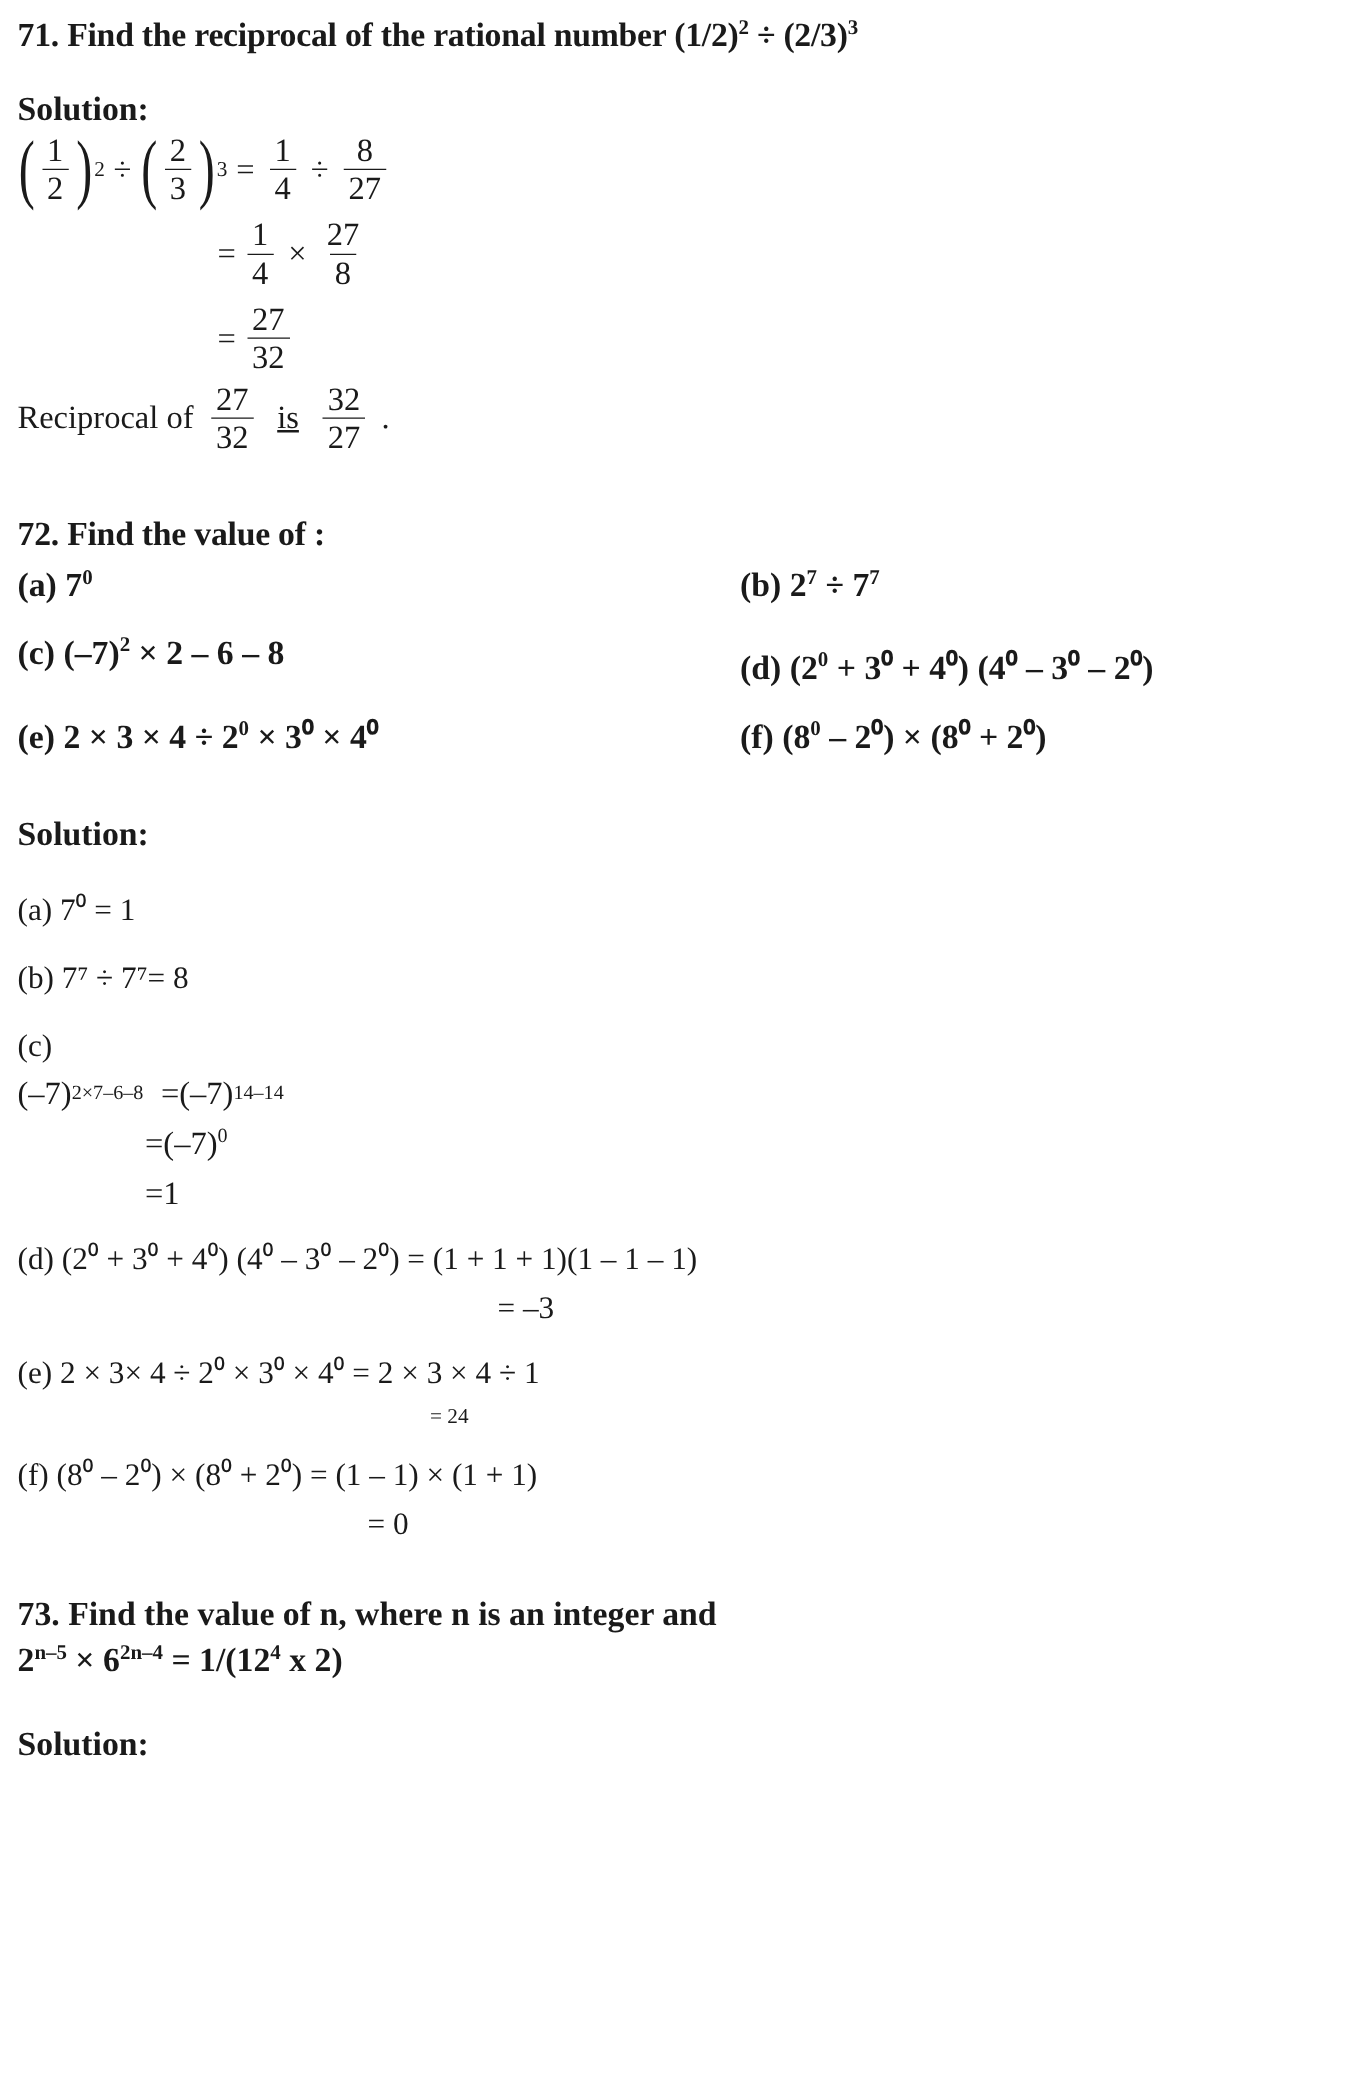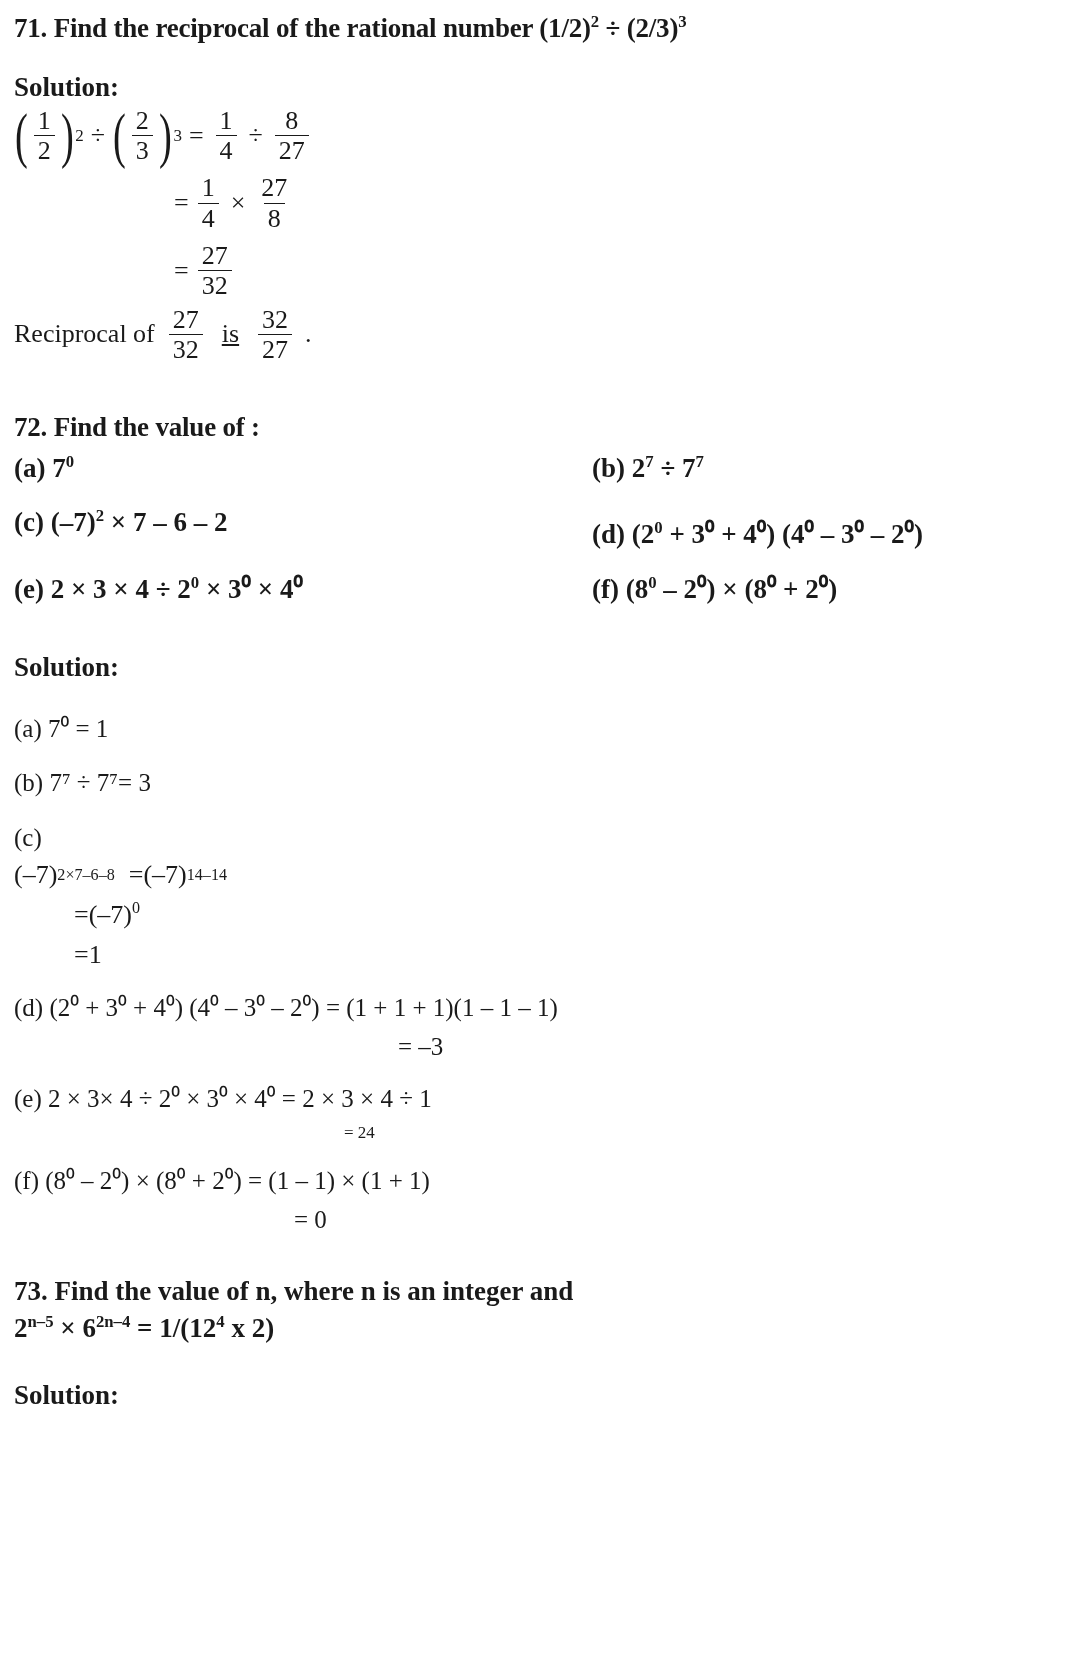--- a/index.html
+++ b/index.html
@@ -99,21 +99,21 @@
   
   .plain {
     font-size: 25px;
     line-height: 1.3;
     margin: 22px 0 0 0;
   }
   .plain.tight { margin-top: 30px; }
 
   .stack-line {
     font-size: 26px;
-    margin-left: 60px;
+    margin-left: 102px;
   }
   .stack-line2 {
     font-size: 25px;
     margin-left: 384px;
   }
   .stack-line3 {
     font-size: 17px;
     margin-left: 330px;
   }
   .stack-line4 {
@@ -212,38 +212,38 @@
 
   <div class="opt-grid" style="margin-top:4px;">
     <div class="bold-line">
       <span>(a) 7</span><span class="sup">0</span>
     </div>
     <div class="bold-line">
       <span>(b) 2</span><span class="sup">7</span><span> ÷ 7</span><span class="sup">7</span>
     </div>
 
     <div class="bold-line">
-      <span>(c) (–7)</span><span class="sup">2</span><span> × 7 – 6 – 2</span>
+      <span>(c) (–7)</span><span class="sup">2</span><span> × 2 – 6 – 8</span>
     </div>
     <div class="bold-line nowrap">
       <span>(d) (2</span><span class="sup">0</span><span> + 3⁰ + 4⁰) (4⁰ – 3⁰ – 2⁰)</span>
     </div>
 
     <div class="bold-line">
       <span>(e) 2 × 3 × 4 ÷ 2</span><span class="sup">0</span><span> × 3⁰ × 4⁰</span>
     </div>
     <div class="bold-line">
       <span>(f) (8</span><span class="sup">0</span><span> – 2⁰) × (8⁰ + 2⁰)</span>
     </div>
   </div>
 
   <div class="sol-label" style="margin-top:44px;">Solution:</div>
 
   <div class="plain tight">(a) 7⁰ = 1</div>
-  <div class="plain">(b) 7⁷ ÷ 7⁷= 3</div>
+  <div class="plain">(b) 7⁷ ÷ 7⁷= 8</div>
 
   <div class="plain">(c)</div>
   <div class="math" style="margin-top:6px;">
     <span>(–7)</span>
       <span class="sup">2×7–6–8</span>
     <span style="margin-left:14px;">=(–7)</span>
       <span class="sup">14–14</span>
   </div>
   <div class="stack-line" style="margin-top:10px;">
     <span>=(–7)</span><span class="sup">0</span>

